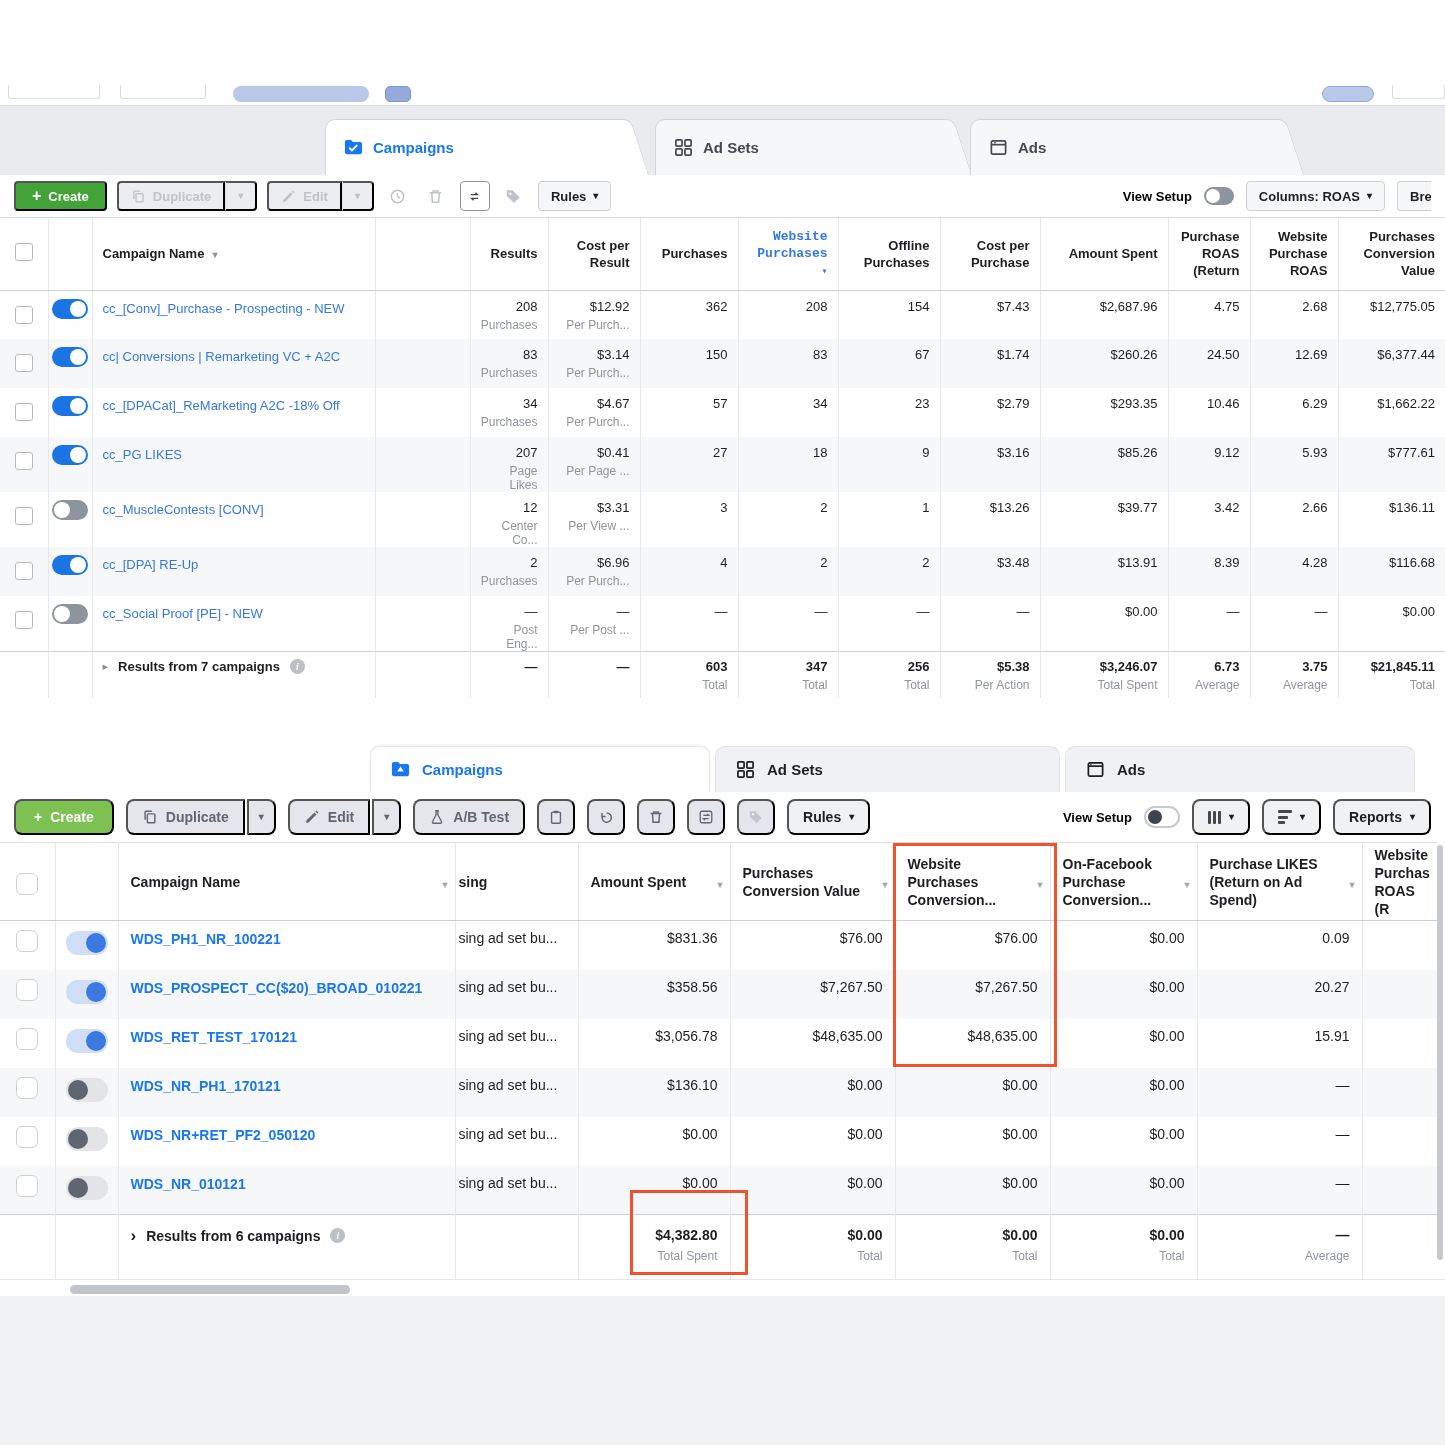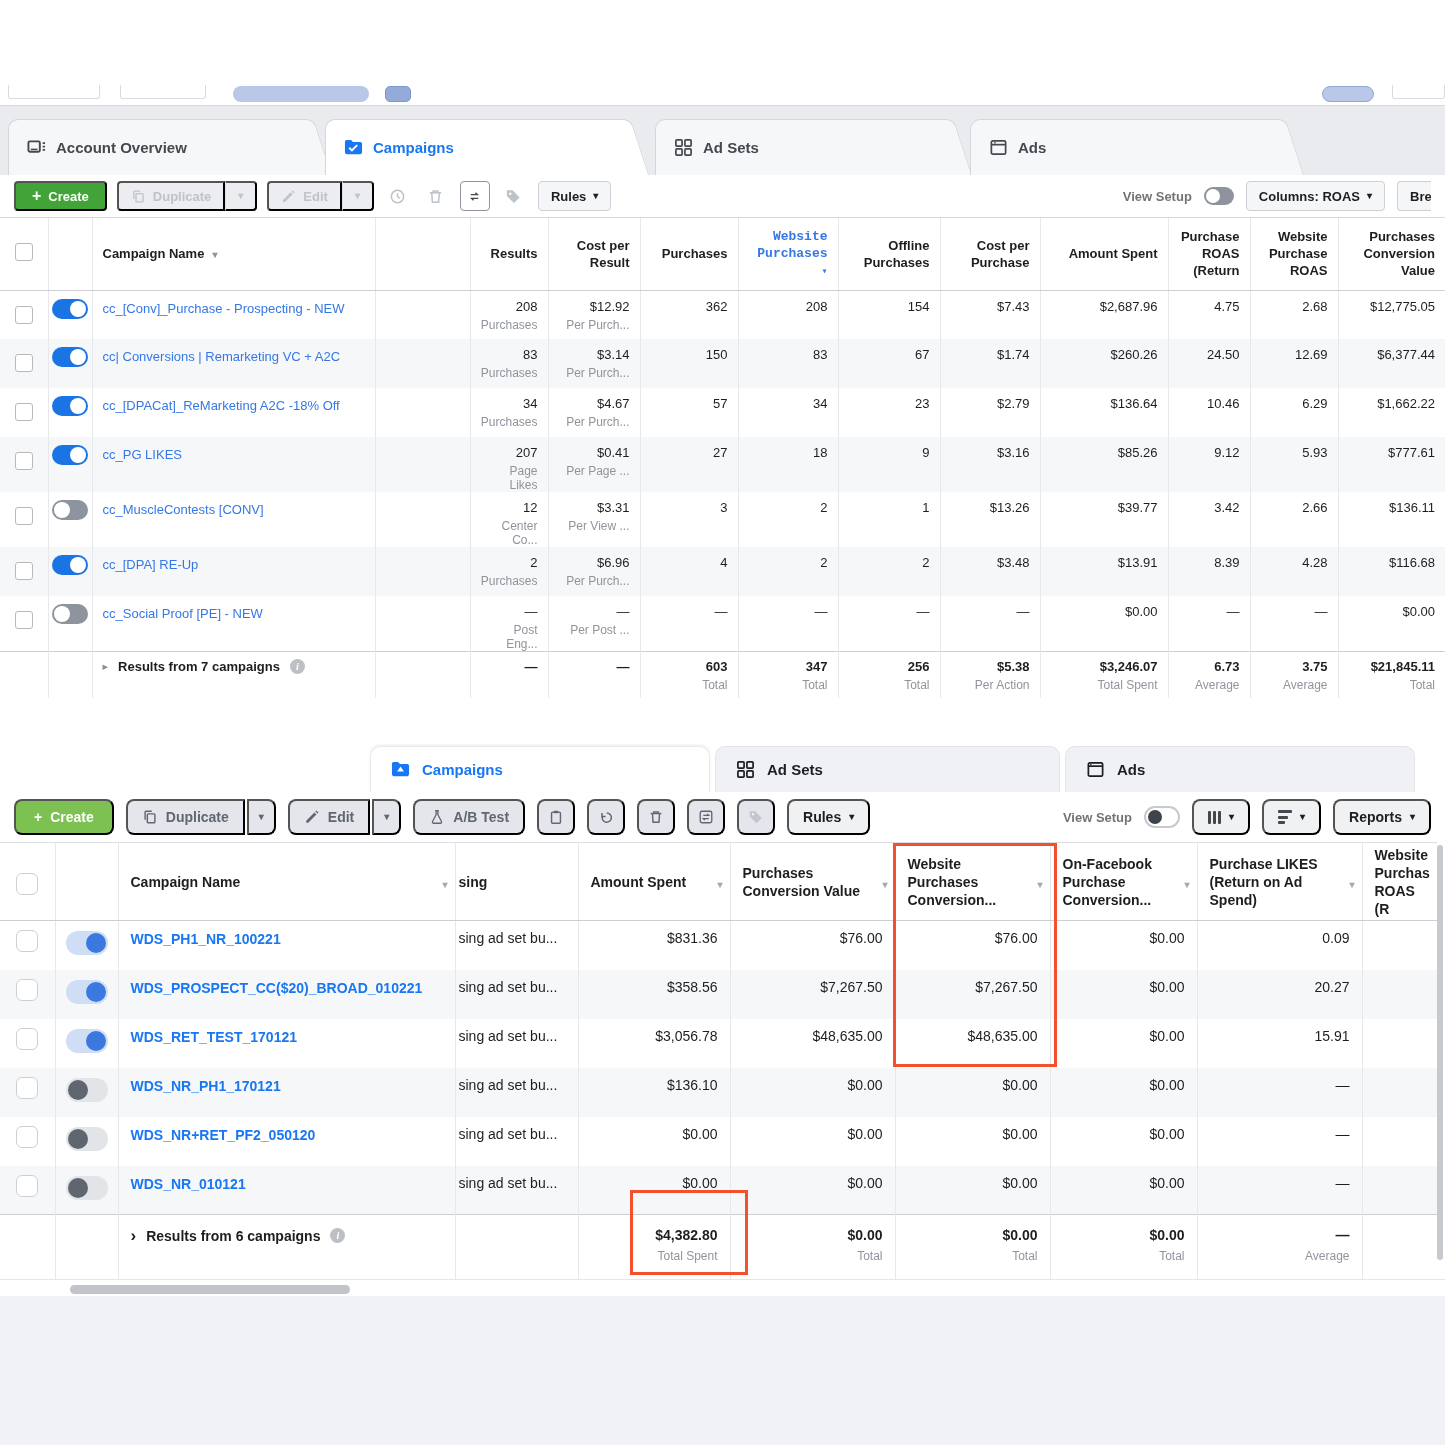--- a/index.html
+++ b/index.html
@@ -36,21 +36,21 @@
   .grp .btn{border-radius:0;}
   .grp .btn:first-child{border-radius:4px 0 0 4px;}
   .grp .btn:last-child{border-radius:0 4px 4px 0;border-left:1px solid #dcdfe3;}
   .btn-dis{background:#ebedf0;color:#bec3c9;}
   .caret{font-size:10px;line-height:1;}
   .iconbtn{width:28px;height:28px;display:inline-flex;align-items:center;justify-content:center;border-radius:4px;color:#bec3c9;font-size:16px;}
   .iconbtn svg{width:17px;height:17px;}
   .iconbtn.boxed{border:1px solid #8d949e;color:#444950;}
   .btn-light{background:#f5f6f7;border:1px solid #ccd0d5;color:#1c1e21;}
   .tb-right{margin-left:auto;display:flex;align-items:center;gap:12px;}
-  .vs-label{font-size:13px;font-weight:bold;color:#737373;}
+  .vs-label{font-size:13px;font-weight:bold;color:#000000;}
   .btn-cut{overflow:hidden;width:34px;justify-content:flex-start;border-right:none;border-radius:4px 0 0 4px;align-items:center;}
 
   
   .tgl{display:inline-block;position:relative;border-radius:999px;vertical-align:middle;flex:0 0 auto;}
   .tgl i{position:absolute;border-radius:50%;}
   .tgl.classic{width:36px;height:20px;}
   .tgl.classic i{top:2px;width:16px;height:16px;background:#fff;}
   .tgl.classic.on{background:#1b74e4;}.tgl.classic.on i{right:2px;}
   .tgl.classic.off{background:#8d949e;}.tgl.classic.off i{left:2px;}
   .tgl.small{width:30px;height:18px;}
@@ -163,28 +163,20 @@
     <span class="pill pb" style="left:233px;width:136px;"></span>
     <span class="pill pbs" style="left:385px;width:26px;"></span>
     <span class="pill pb" style="left:1322px;width:52px;border:1px solid #8fa8d8;box-sizing:border-box;"></span>
     <span class="pill pw" style="left:1392px;width:53px;"></span>
   </div>
   <div id="strip-divider"></div>
 
   <div id="top-sec">
 
     <div class="tabbar-top">
-      <div class="tab-t" style="left:8px;width:300px;">
-        <svg class="tico" viewBox="0 0 20 20">
-            <rect x="1.5" y="3.5" width="12" height="11" rx="1.5" fill="none" stroke="#444950" stroke-width="2"></rect>
-            <path d="M16.5 5.5h2.5M16.5 9h2.5M16.5 12.5h2.5" stroke="#444950" stroke-width="1.8"></path>
-            <path d="M4 12h7" stroke="#444950" stroke-width="1.6"></path>
-          </svg>
-        <span>Account Overview</span>
-      </div>
       <div class="tab-t active" style="left:325px;width:300px;">
         <svg class="tico" viewBox="0 0 20 20">
             <path fill="#1877f2" d="M1 4.2C1 3 1.8 2 2.9 2h4.6l1.9 2.1h7.7c1.1 0 1.9.9 1.9 2v8.7c0 1.2-.8 2.2-1.9 2.2H2.9C1.8 17 1 16 1 14.8V4.2z"></path>
             <path fill="none" stroke="#fff" stroke-width="2" d="M5.5 10.3l2.8 2.7 5.6-5.5"></path>
           </svg>
         <span>Campaigns</span>
       </div>
       <div class="tab-t" style="left:655px;width:293px;">
         <svg class="tico" viewBox="0 0 20 20" fill="none" stroke="#444950" stroke-width="1.8">
             <rect x="2" y="2" width="6.5" height="6.5" rx="1"></rect>
@@ -400,21 +392,21 @@
             <td class="num">
               <div class="v">34</div>
             </td>
             <td class="num">
               <div class="v">23</div>
             </td>
             <td class="num">
               <div class="v">$2.79</div>
             </td>
             <td class="num">
-              <div class="v">$136.64</div>
+              <div class="v">$293.35</div>
             </td>
             <td class="num">
               <div class="v">10.46</div>
             </td>
             <td class="num">
               <div class="v">6.29</div>
             </td>
             <td class="num">
               <div class="v">$1,662.22</div>
             </td>

